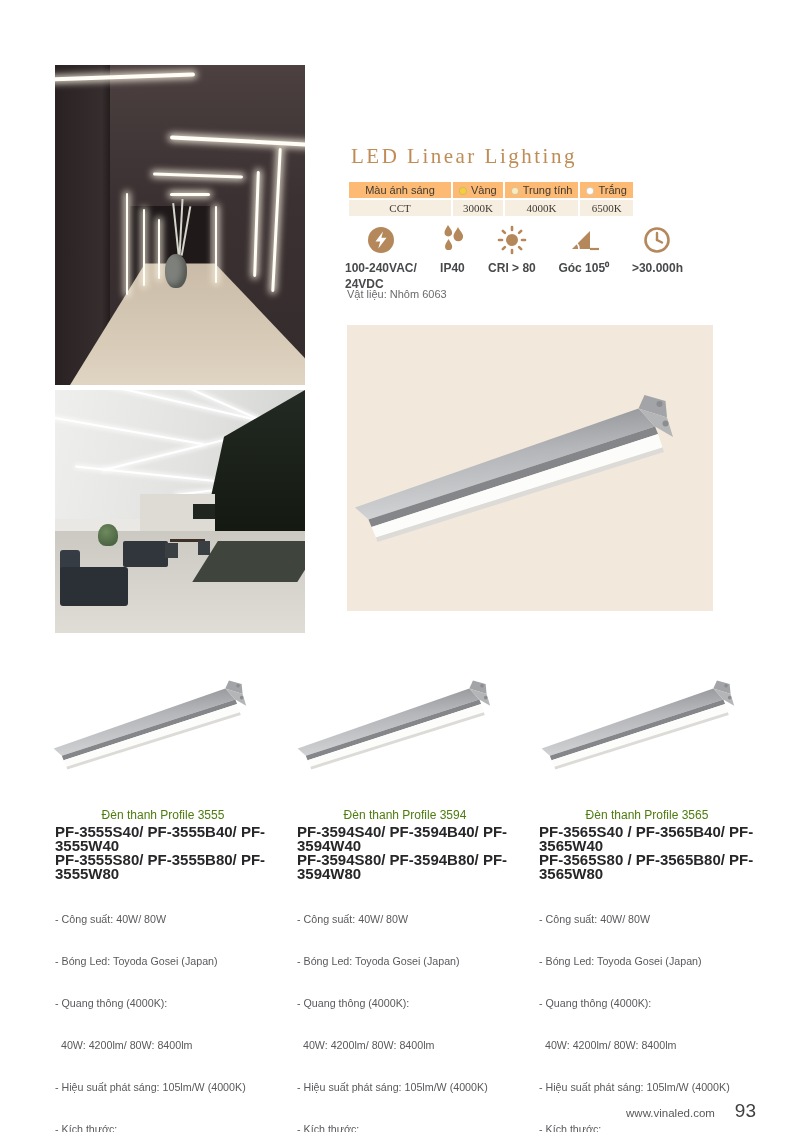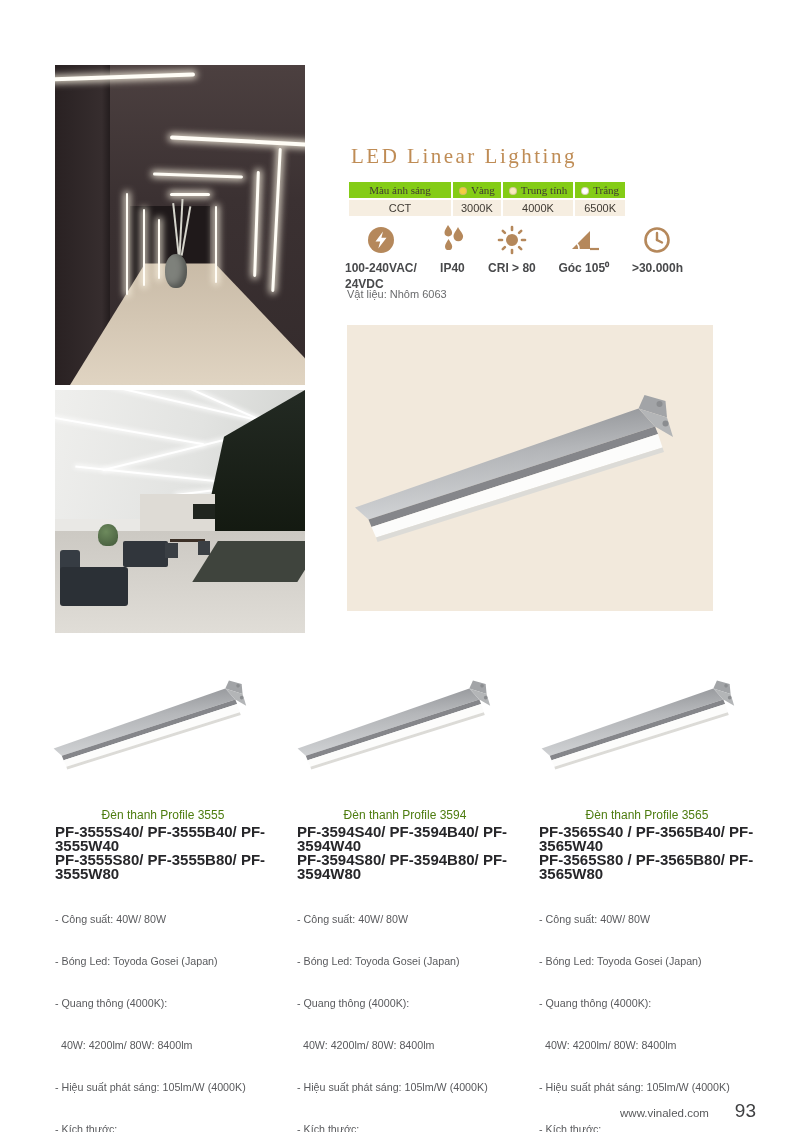--- a/index.html
+++ b/index.html
@@ -68,22 +68,22 @@
       font-family:"Liberation Serif", serif; font-size:34px; line-height:1.14;
       color:#16120e; letter-spacing:.5px; font-weight:500; }
   .subtitle { position:absolute; left:351px; top:144px;
       font-family:"Liberation Serif", serif; font-size:21px; letter-spacing:2.5px;
       color:#bf8c55; }
 
   
   .cct { position:absolute; left:347px; top:180px; border-collapse:collapse; }
   .cct td { font-size:11px; color:#3f3a33; text-align:center; height:18px;
       border:2px solid #ffffff; padding:0 6px; white-space:nowrap; }
-  .cct tr.hd td { background:#84cc16;font-family:Liberation Serif, serif; }
-  .cct tr.vl td { background:#f6eee1; }
+  .cct tr.hd td { background:#fdba74; }
+  .cct tr.vl td { background:#f6eee1;font-family:Liberation Serif, serif; }
   .cct td.first { width:104px; }
   .dot { display:inline-block; width:8px; height:8px; border-radius:50%;
       vertical-align:-1px; margin-right:4px; border:1px solid rgba(190,170,130,.55); }
 
   
   .features { position:absolute; left:345px; top:222px; width:338px;
       display:flex; justify-content:space-between; align-items:flex-start; }
   .feat { display:flex; flex-direction:column; align-items:center; }
   .feat .ic { height:36px; display:flex; align-items:center; }
   .feat .lbl { margin-top:3px; font-size:12px; font-weight:bold; color:#48494b;
@@ -105,21 +105,21 @@
   .products { position:absolute; left:55px; top:808px; width:700px;
       display:flex; gap:26px; }
   .prod { flex:1; min-width:0; }
   .prod-name { font-size:12px; color:#4d7c0f; margin-bottom:3px;text-align:center; }
   .prod-models { font-size:15px; font-weight:bold; color:#27272a; line-height:14px; }
   .specs { margin-top:3px; font-size:10.7px; line-height:14px; color:#595a5d;
       white-space:pre-wrap; }
 
   
   .footer { position:absolute; right:44px; top:1100px; display:flex;
-      align-items:baseline; gap:26px; }
+      align-items:baseline; gap:20px; }
   .footer .site { font-size:11.5px; color:#58595b; }
   .footer .pnum { font-size:19px; color:#3e3f41; }
 </style>
 </head>
 <body>
 
 <div class="page">
 
   <svg width="0" height="0" style="position:absolute" aria-hidden="true">
     <defs>

